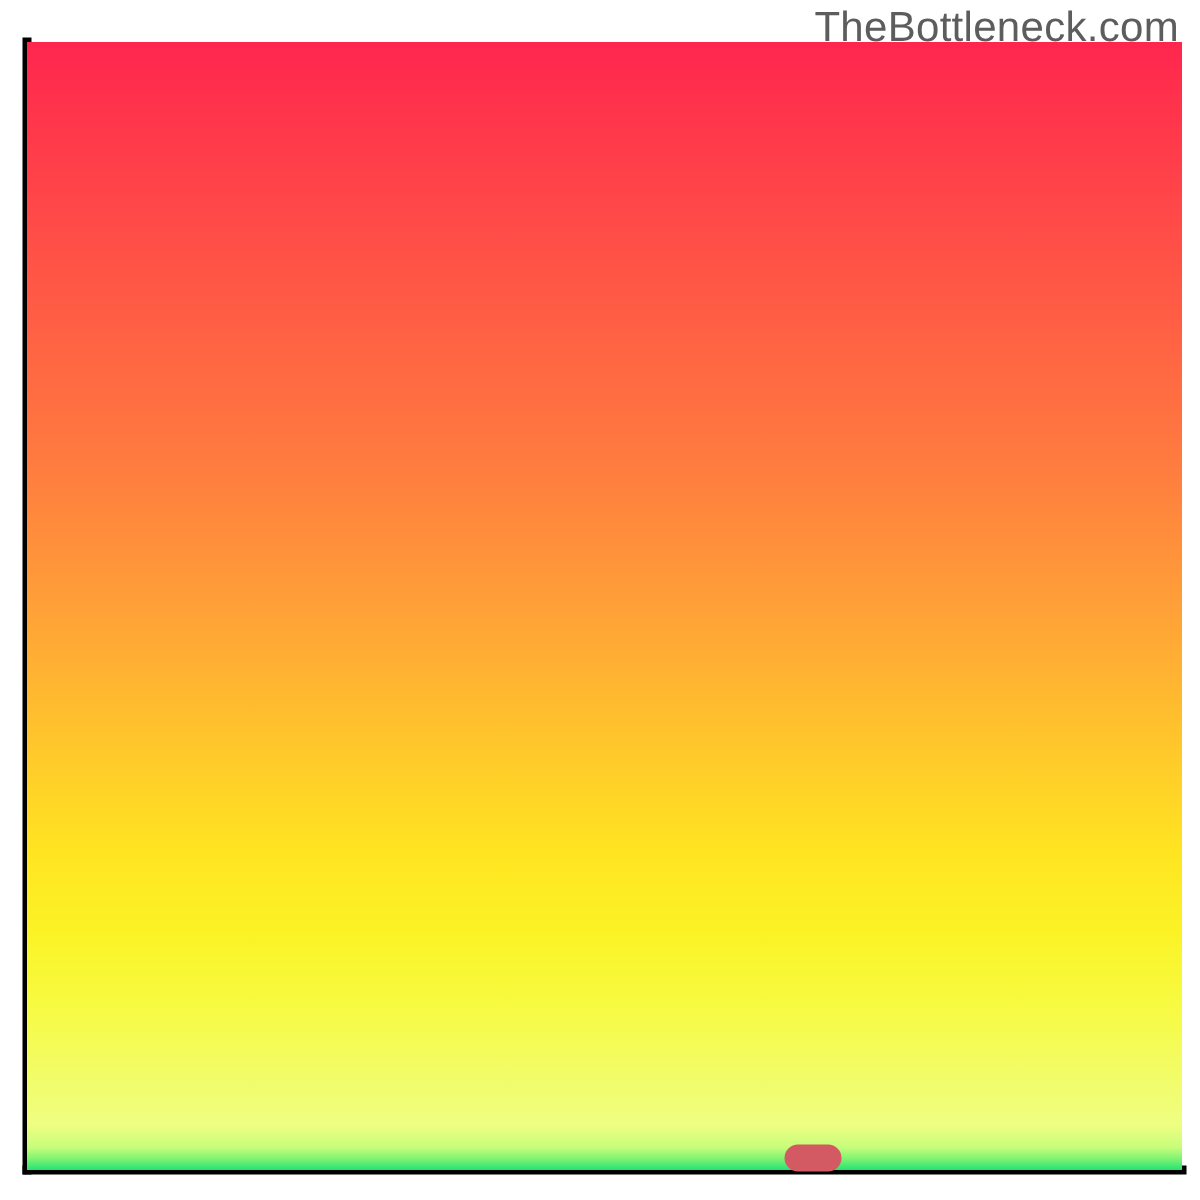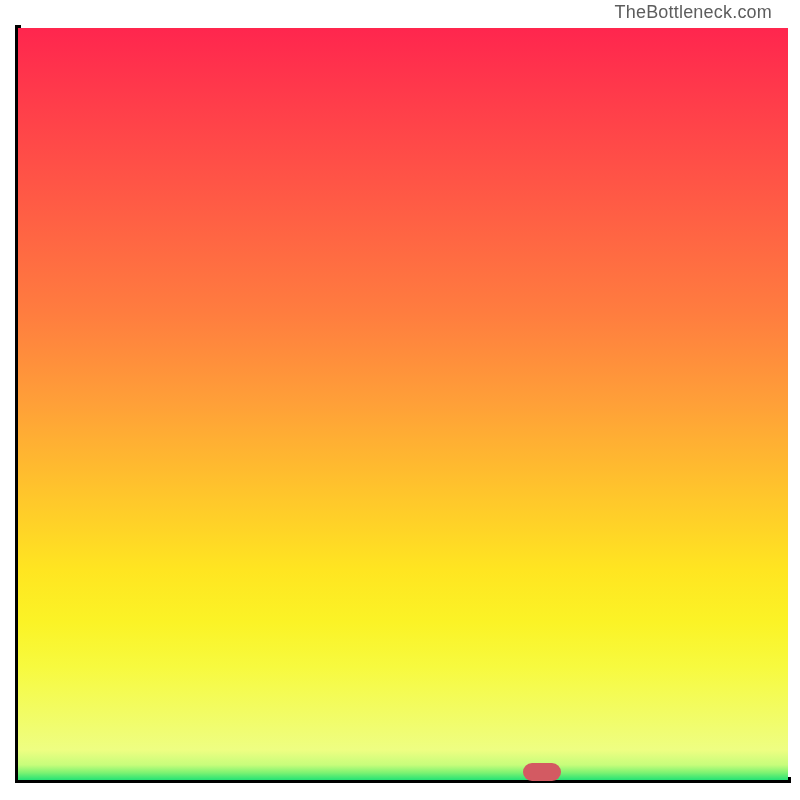--- a/index.html
+++ b/index.html
@@ -38,23 +38,23 @@
     stroke-width: 6;
     stroke-linecap: square;
   }
   #marker {
     position: absolute;
     border-radius: 9px;
   }
   #watermark {
     position: absolute;
     top: 2px;
-    right: 28px;
+    right: 14px;
     color: #5d5d5d;
-    font-size: 18px;
+    font-size: 28px;
     letter-spacing: 0.2px;
     user-select: none;
   }
 </style>
 </head>
 <body>
 
 <div id="wrap">
 
   <div id="gradient" style="left: 18px; top: 28px; width: 770px; height: 752px;"></div>

